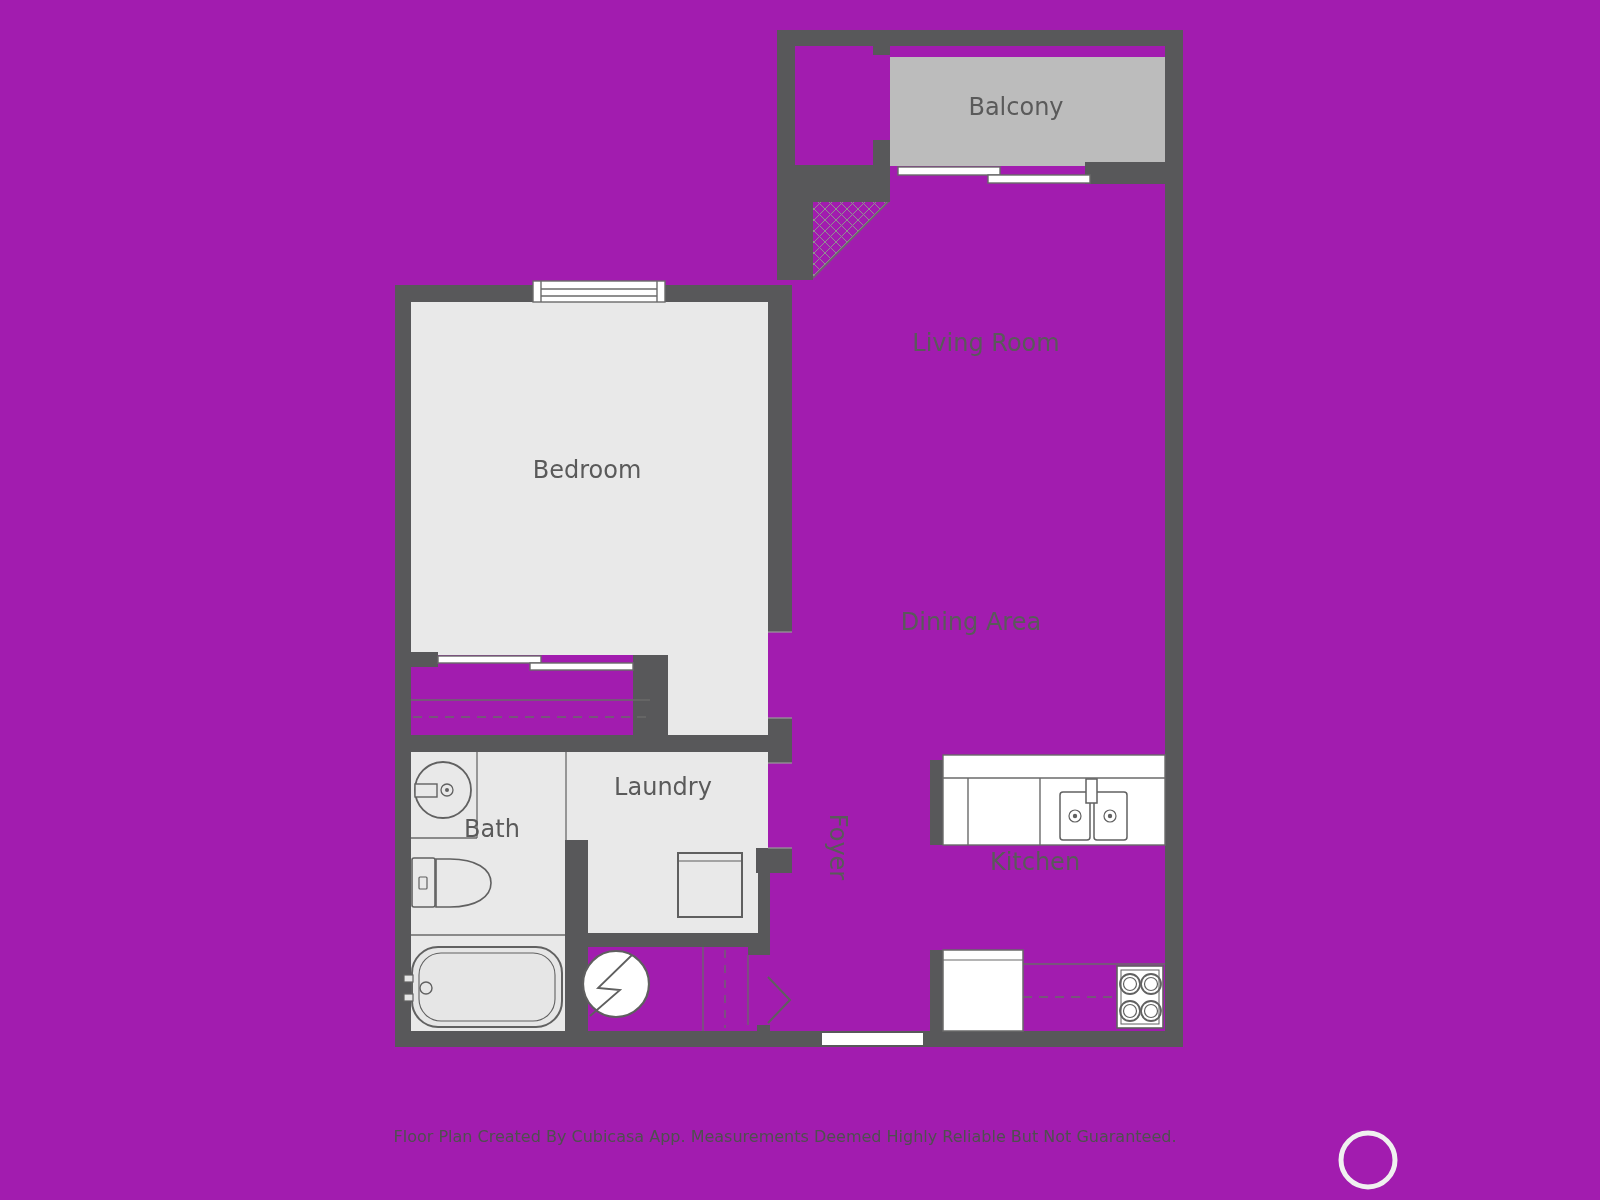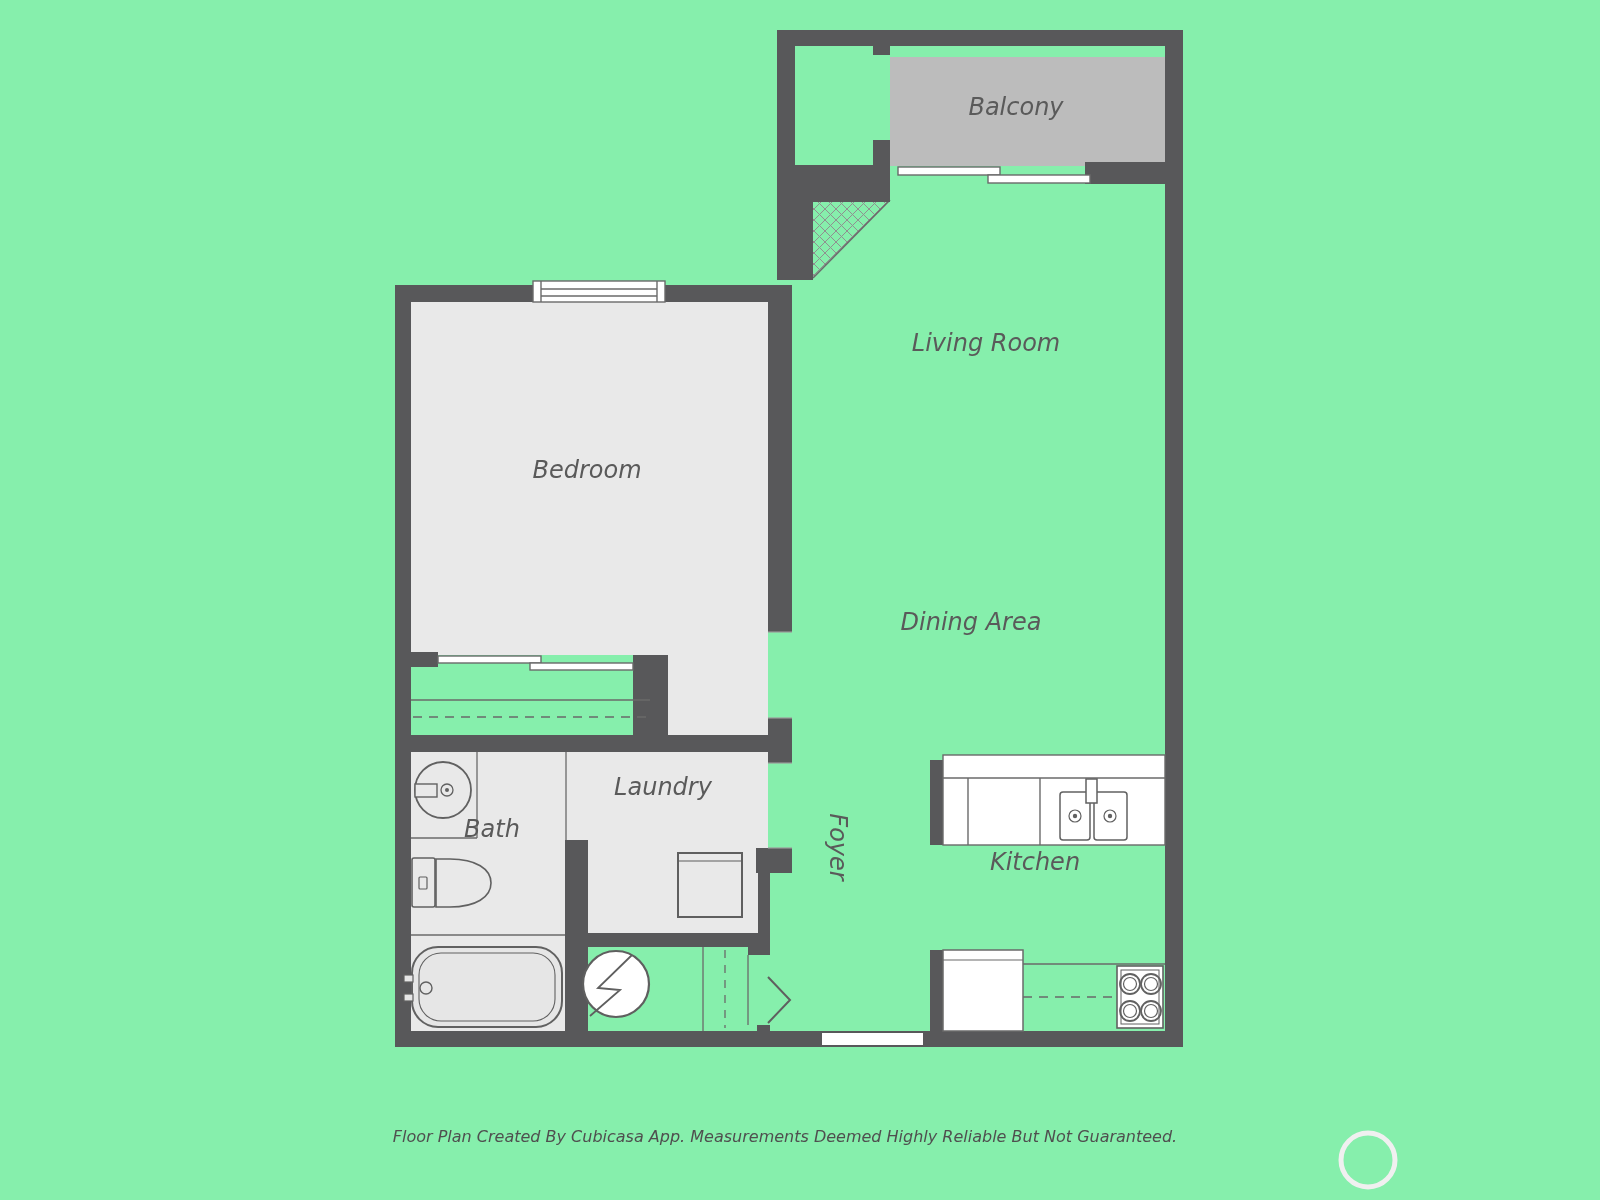--- a/index.html
+++ b/index.html
@@ -1,16 +1,16 @@
 <!DOCTYPE html>
 <html><head>
 <meta charset="utf-8">
 <style>
   html,body{margin:0;padding:0;background:#ffffff;}
-  .canvas{position:relative;width:1600px;height:1200px;background:#86efac;overflow:hidden;font-style:italic;}
+  .canvas{position:relative;width:1600px;height:1200px;background:#a21caf;overflow:hidden;}
   svg{display:block;}
   svg text{font-family:"DejaVu Sans","Liberation Sans",sans-serif;}
   .room-label{font-size:24px;fill:#5a5a5a;}
   .footer-label{font-size:16px;fill:#4f4f4f;}
 </style>
 </head>
 <body>
 
 <div class="canvas">
 <svg width="1600" height="1200" viewBox="0 0 1600 1200">

